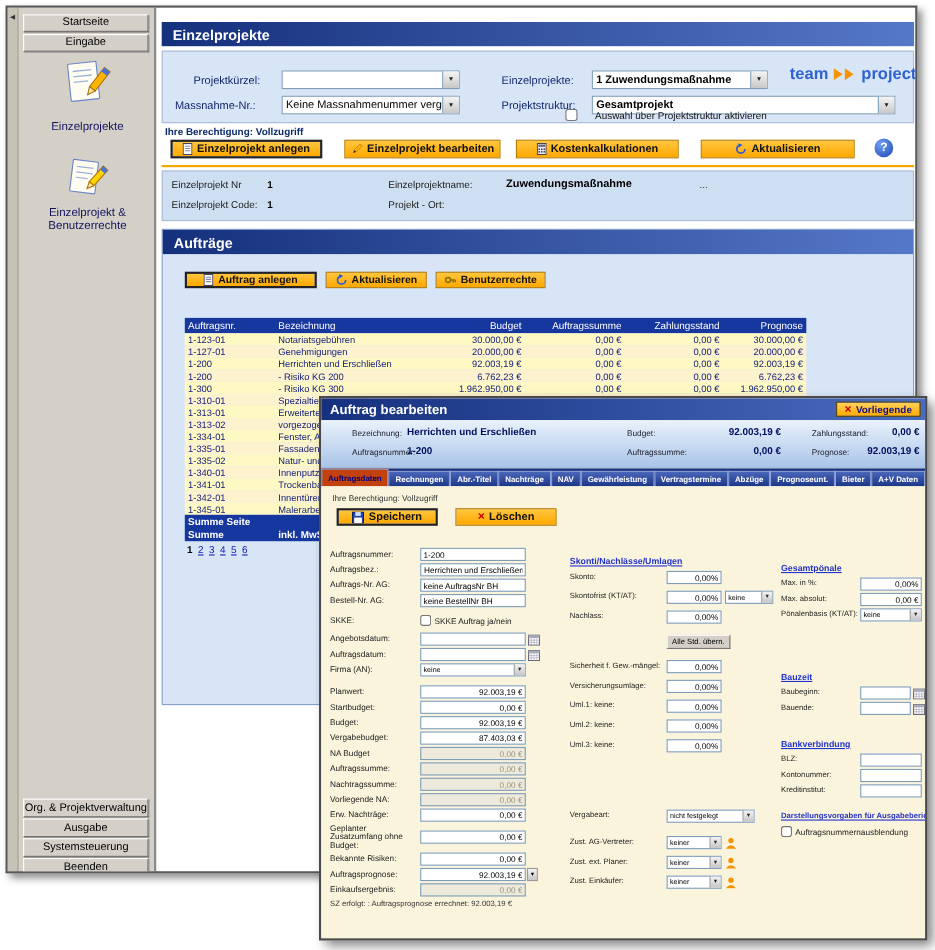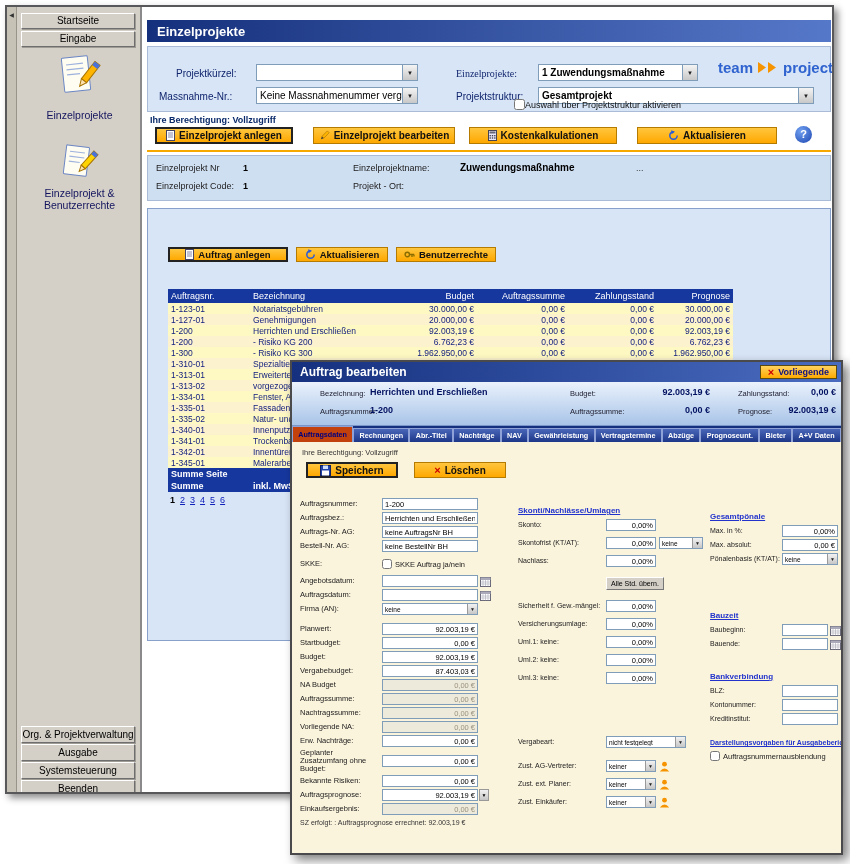--- a/index.html
+++ b/index.html
@@ -33,21 +33,21 @@
 .dd { position:absolute; height:17px; background:#fff; border:1px solid #7f9db9; font-size:10px;
       display:flex; align-items:center; cursor:pointer; }
 .ddv { padding-left:3px; flex:1; white-space:nowrap; overflow:hidden; color:#000; }
 .bval { font-weight:bold; }
 .ddarrow { width:15px; align-self:stretch; background:linear-gradient(#f4f4f4,#c8c8c8); border-left:1px solid #7f9db9;
            display:flex; align-items:center; justify-content:center; font-size:6px; color:#222; }
 .logo { position:absolute; left:570px; top:12px; display:flex; align-items:center; gap:3px;
         font-size:15px; font-weight:bold; color:#2f63cf; }
 
 .berecht { position:absolute; left:6px; top:108px; font-size:9px; font-weight:bold; color:#0a2a6a; }
-.structchk { position:absolute; left:370px; top:92px; display:flex; align-items:center; gap:0; font-size:9px; color:#111; }
+.structchk { position:absolute; left:370px; top:92px; display:flex; align-items:center; gap:16px; font-size:9px; color:#111; }
 .structchk input { width:11px; height:11px; }
 
 .obtn { position:absolute; height:17px; background:linear-gradient(#ffc63e,#ffa800); border:1px solid #b57a00;
         display:flex; align-items:center; justify-content:center; gap:4px; font-size:10px; font-weight:bold; color:#111; cursor:pointer; }
 .obtn.default { border:2px solid #222; }
 .obtn.sm { height:15px; font-size:9.5px; }
 .help { position:absolute; left:651px; top:119px; width:17px; height:17px; border-radius:50%;
         background:radial-gradient(circle at 35% 30%, #6f9ff0, #1b46b0); color:#fff; font-weight:bold;
         font-size:11px; text-align:center; line-height:17px; cursor:pointer; }
 .orangeline { position:absolute; left:3px; top:143px; width:684px; height:2px; background:#f7a800; }
@@ -198,21 +198,21 @@
 
     <div class="main">
       <div class="navybar mainheader">Einzelprojekte</div>
 
       <div class="filterpanel">
         <span class="flbl" style="left:28px;top:21px;">Projektkürzel:</span>
         <div class="dd" style="left:108px;top:17px;width:162px;">
           <span class="ddv"></span>
           <span class="ddarrow">▼</span>
         </div>
-        <span class="flbl" style="left:308px;top:21px;font-family:Liberation Serif, serif;">Einzelprojekte:</span>
+        <span class="flbl" style="left:308px;top:21px;">Einzelprojekte:</span>
         <div class="dd" style="left:390px;top:17px;width:160px;">
           <span class="ddv bval">1 Zuwendungsmaßnahme</span>
           <span class="ddarrow">▼</span>
         </div>
         <div class="logo">
           <span>team</span>
           <span class="bicon">
             <svg width="24" height="15" viewBox="0 0 24 15">
               <path d="M2 2 L10 7.5 L2 13 Z" fill="#f59300"></path>
               <path d="M12 2 L20 7.5 L12 13 Z" fill="#f59300"></path>
@@ -294,20 +294,21 @@
         <span class="iv" style="left:95px;top:7px;">1</span>
         <span class="il" style="left:205px;top:7px;">Einzelprojektname:</span>
         <span class="iv ivbig" style="left:312px;top:6px;">Zuwendungsmaßnahme</span>
         <span class="more" style="left:488px;top:7px;">...</span>
         <span class="il" style="left:8px;top:25px;">Einzelprojekt Code:</span>
         <span class="iv" style="left:95px;top:25px;">1</span>
         <span class="il" style="left:205px;top:25px;">Projekt - Ort:</span>
       </div>
 
       <div class="aufpanel">
+        <div class="navybar aufheader">Aufträge</div>
 
         <div class="obtn sm default" style="left:20px;top:38px;width:120px;">
           <span class="bicon">
             <svg width="9" height="11">
                 <rect x="0.5" y="0.5" width="8" height="10" fill="#fff" stroke="#446"></rect>
                 <line x1="2" y1="3" x2="7" y2="3" stroke="#88a"></line>
                 <line x1="2" y1="5" x2="7" y2="5" stroke="#88a"></line>
                 <line x1="2" y1="7" x2="7" y2="7" stroke="#88a"></line>
               </svg>
           </span>

